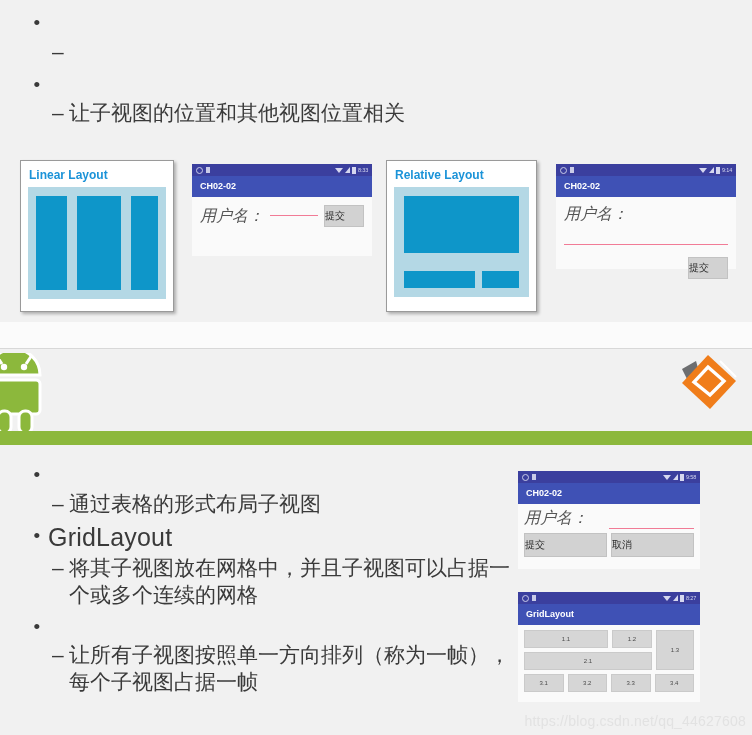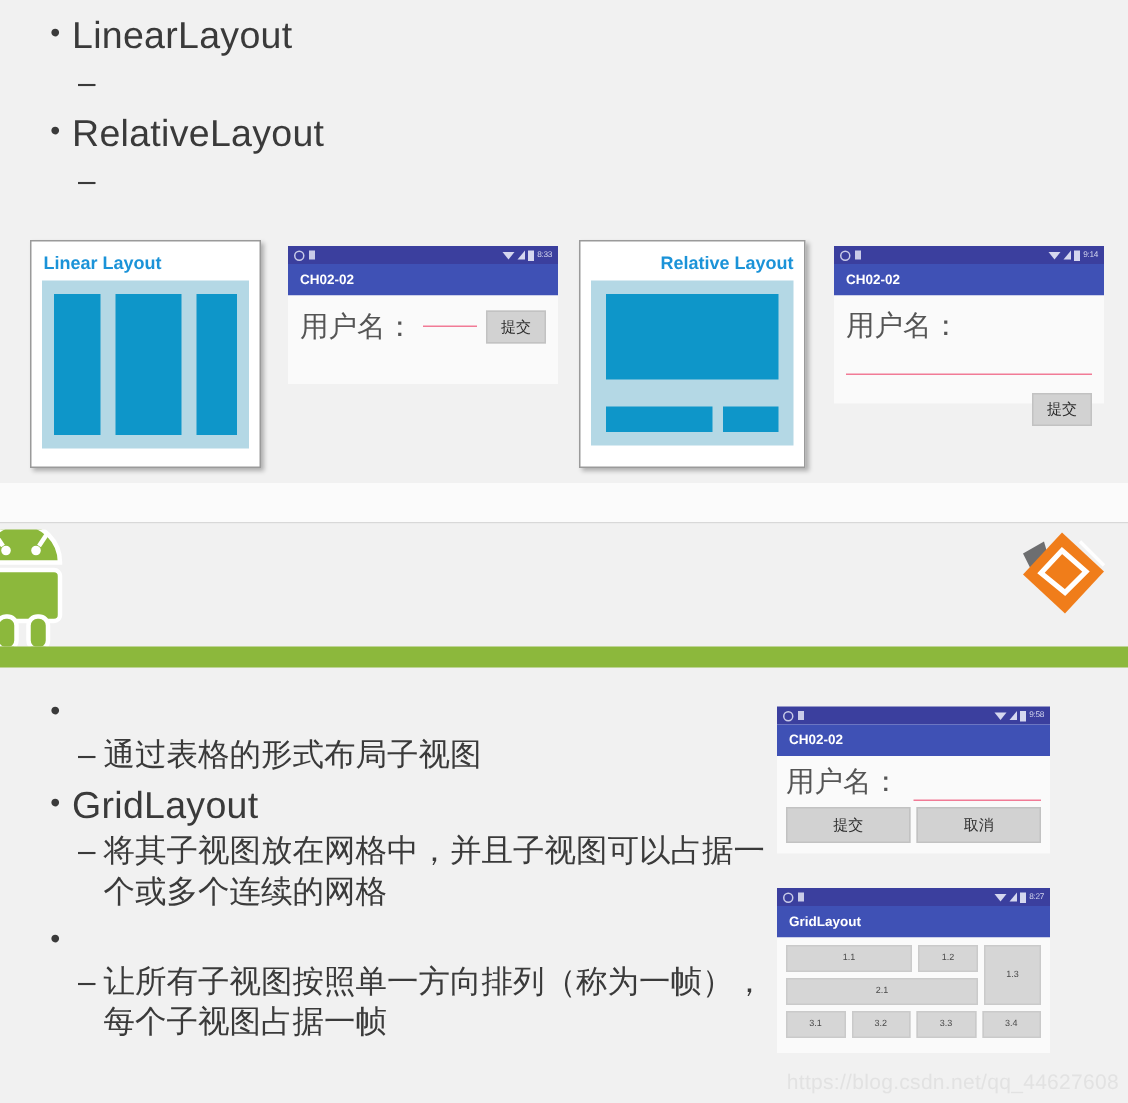--- a/index.html
+++ b/index.html
@@ -92,21 +92,21 @@
     display: flex;
     align-items: center;
     justify-content: space-between;
     padding: 9px 8px;
   }
   #card-linear .blk { height: 100%; }
   #card-linear .blk.a { width: 25%; }
   #card-linear .blk.b { width: 36%; }
   #card-linear .blk.c { width: 22%; }
 
-  #card-relative { left: 386px; top: 160px; width: 151px; height: 152px; text-align: right; }
+  #card-relative { left: 386px; top: 160px; width: 151px; height: 152px; }
   #card-relative .diagram-stage {
     height: 110px;
     padding: 9px 10px;
     display: flex;
     flex-direction: column;
     justify-content: space-between;
   }
   #card-relative .blk.big { height: 62%; width: 100%; }
   #card-relative .row2 {
     display: flex;
@@ -169,27 +169,26 @@
   .sb-time { font-size: 5.5px; color: #d5d7ef; letter-spacing: -0.2px; }
 
   .phone .appbar {
     background: #3f51b5;
     color: #ffffff;
     font-size: 9px;
     font-weight: bold;
     padding: 5px 8px 6px 8px;
   }
   .phone .body { background: #fafafa; }
-  .phone .label-cn { color: #555; font-size: 19px; }
+  .phone .label-cn { color: #555; font-size: 16px; font-style: italic; }
   .phone .btn {
     background: #d2d2d2;
     border: 1px solid #c2c2c2;
     color: #2e2e2e;
     font-size: 10px;
-    text-align: center;
     padding: 3px 0;
     box-sizing: border-box;
   }
   .edit-underline {
     border-bottom: 1.5px solid #f17b96;
     height: 1px;
   }
 
   
   #phone-linear { left: 192px; top: 164px; width: 180px; height: 92px; }
@@ -317,32 +316,31 @@
 </style>
 </head>
 <body>
 
 <div class="slide">
 
   <div id="top-bullets">
 
     <div class="bullet-l1">
       <span class="dot">•</span>
-      <span class="txt">LinearLayout</span>
     </div>
     <div class="bullet-l2">
       <span class="dash">–</span>
     </div>
 
     <div class="bullet-l1">
       <span class="dot">•</span>
-      <span class="txt">RelativeLayout</span>
     </div>
     <div class="bullet-l2">
       <span class="dash">–</span>
+      <span class="txt">让子视图的位置和其他视图位置相关</span>
     </div>
 
   </div>
 
   <div class="diagram-card" id="card-linear">
     <div class="diagram-title">Linear Layout</div>
     <div class="diagram-stage">
       <div class="blk a"></div>
       <div class="blk b"></div>
       <div class="blk c"></div>

